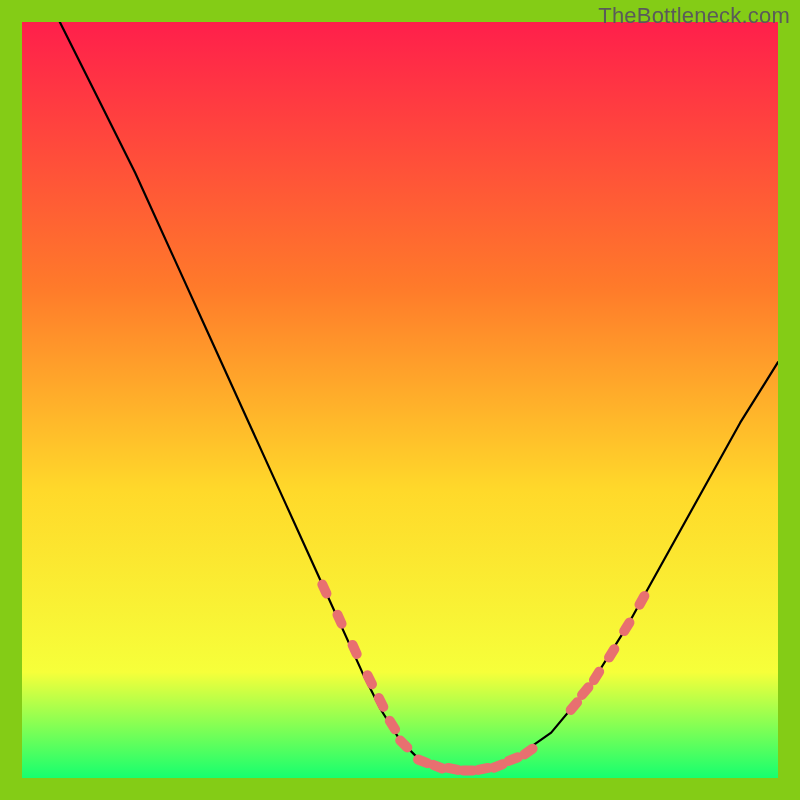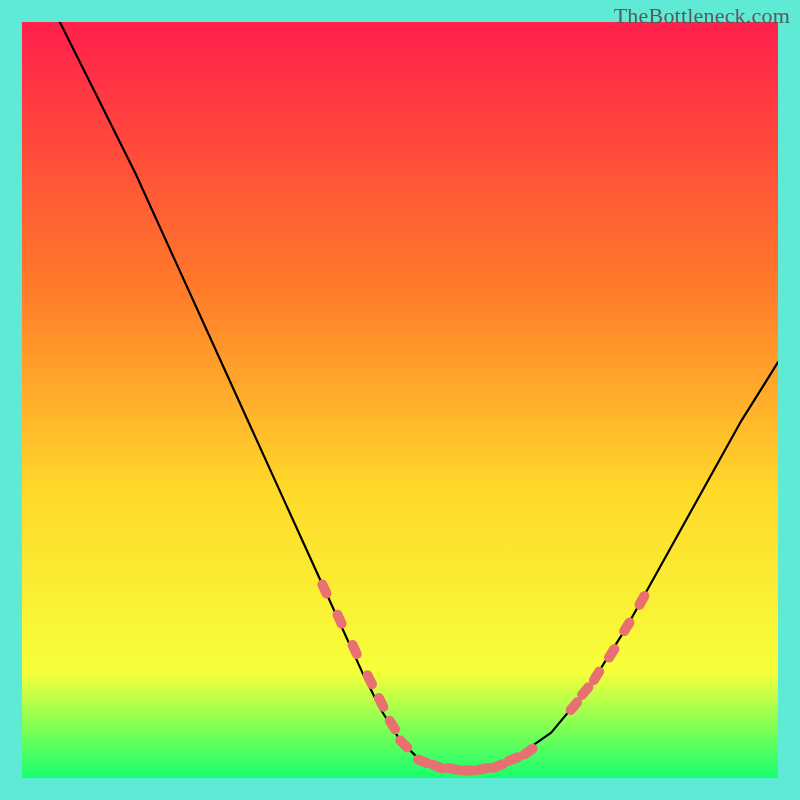--- a/index.html
+++ b/index.html
@@ -7,22 +7,21 @@
     padding: 0;
     width: 800px;
     height: 800px;
     overflow: hidden;
     font-family: Arial, Helvetica, sans-serif;
   }
   .frame {
     position: relative;
     width: 800px;
     height: 800px;
-    background: #5eead4;
-    font-family: Liberation Serif, serif;
+    background: #84cc16;
   }
   .watermark {
     position: absolute;
     top: 3px;
     right: 10px;
     color: #5a5a5a;
     font-size: 22px;
     font-weight: 500;
     letter-spacing: 0.2px;
     z-index: 4;

